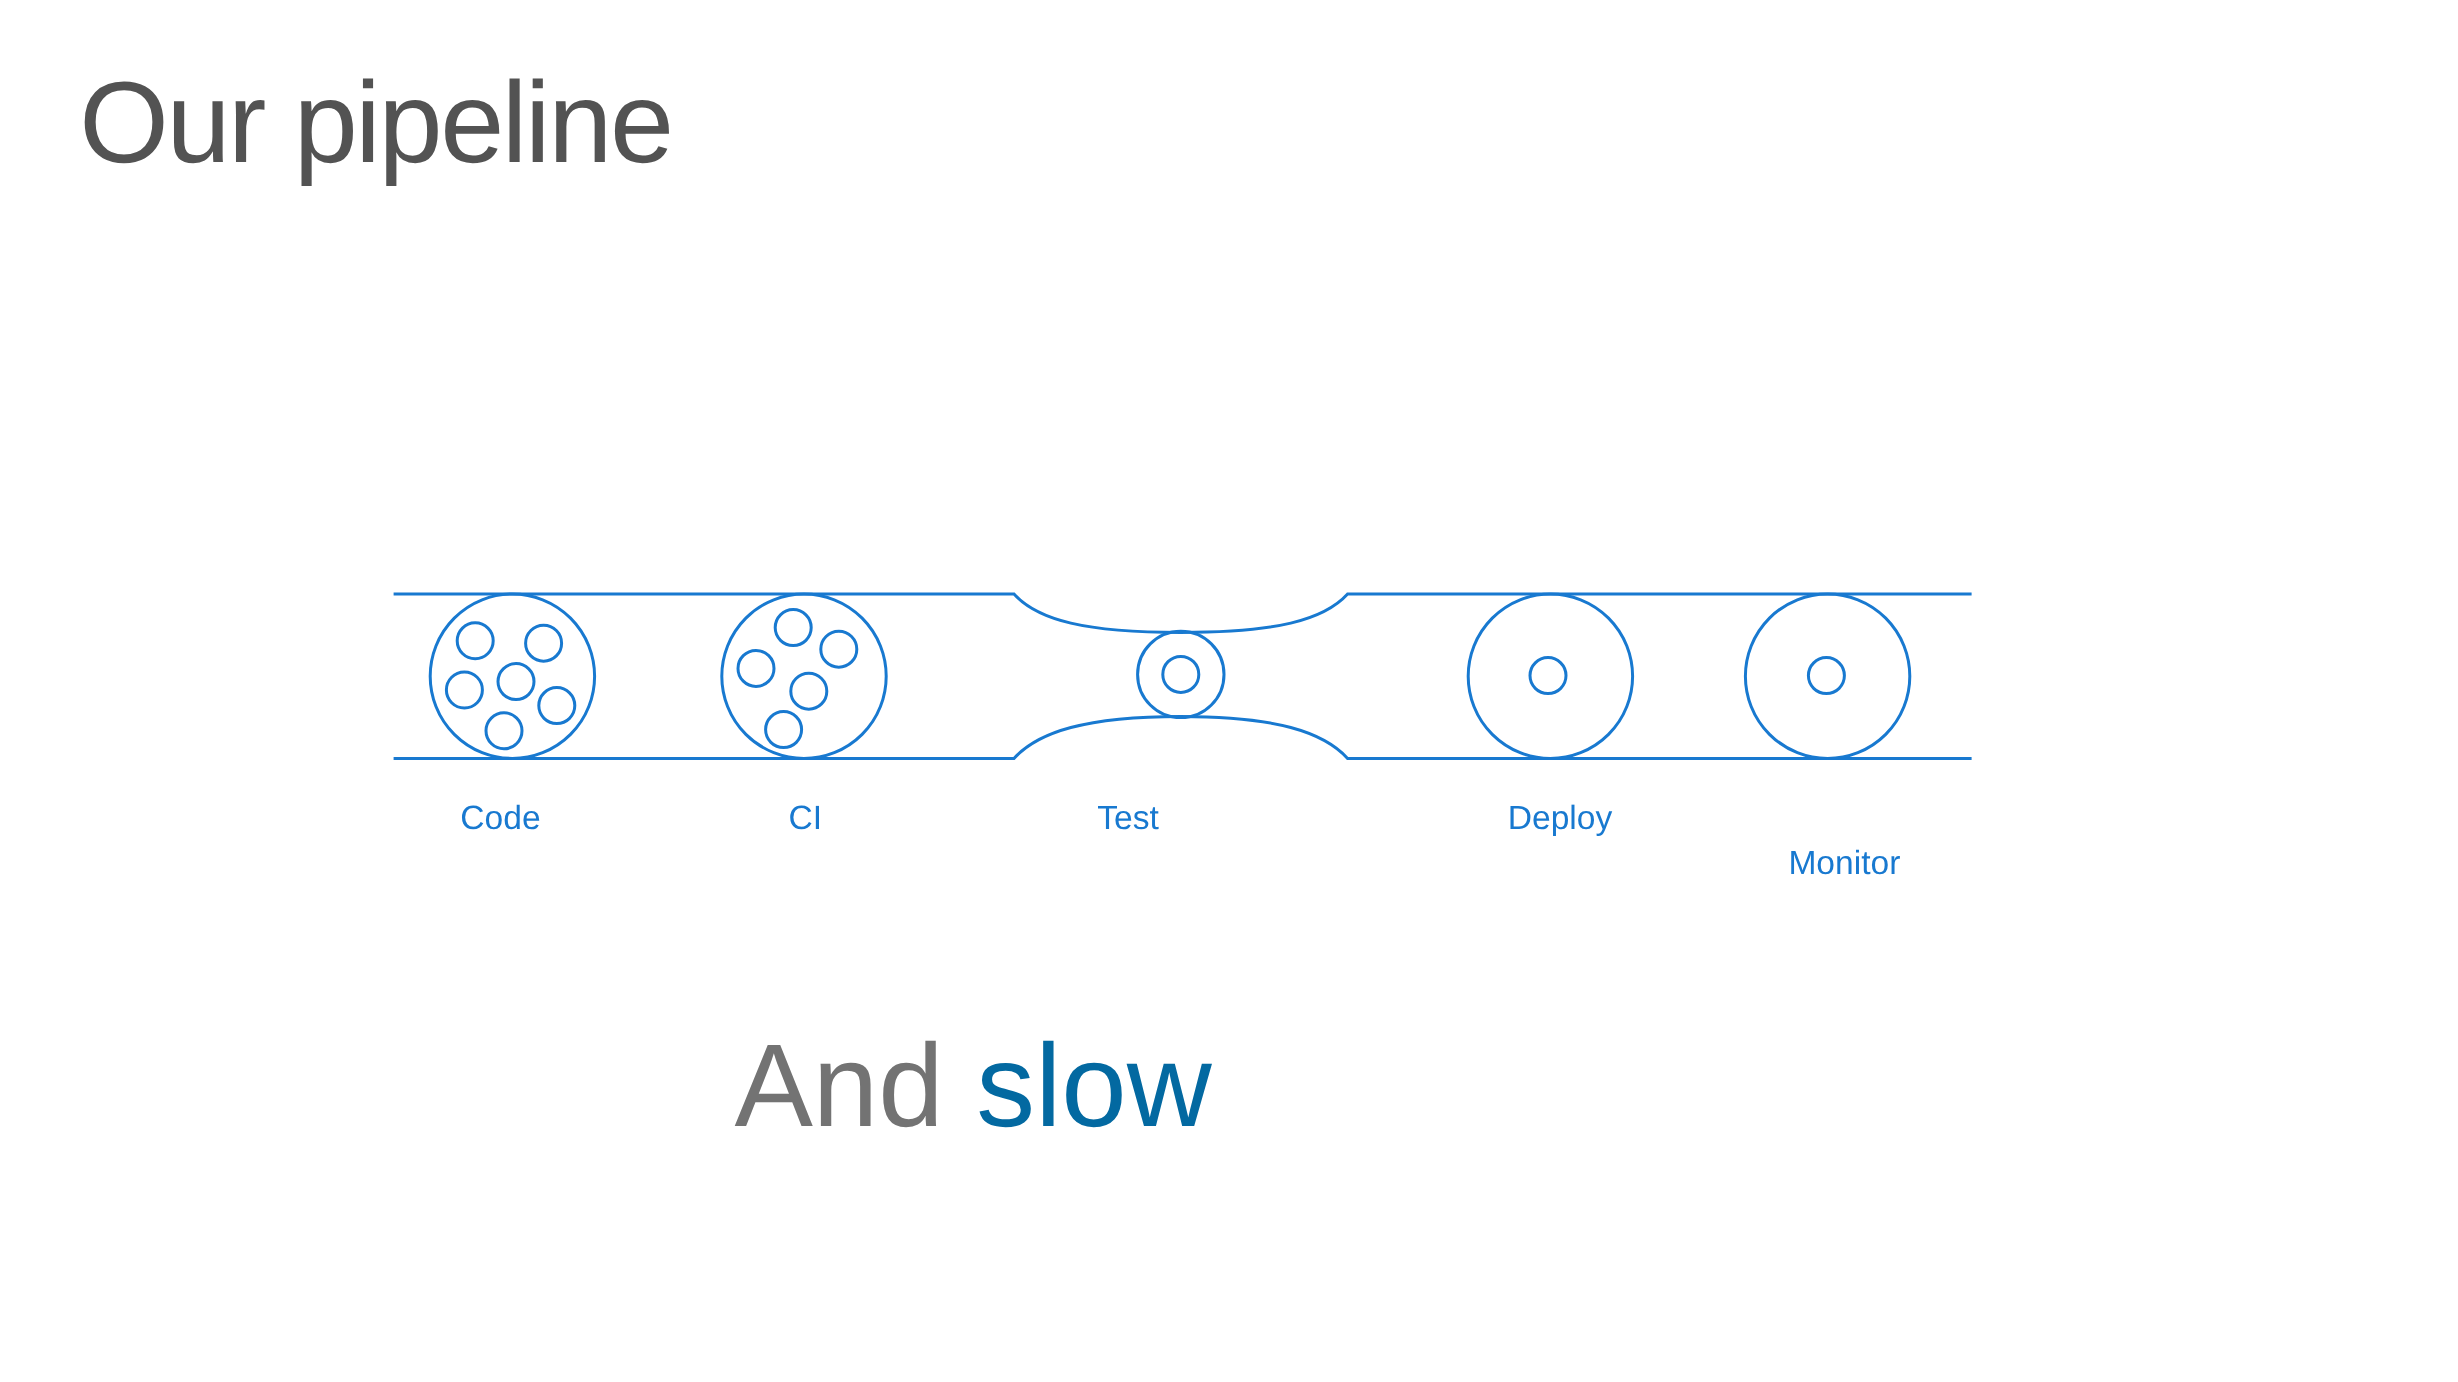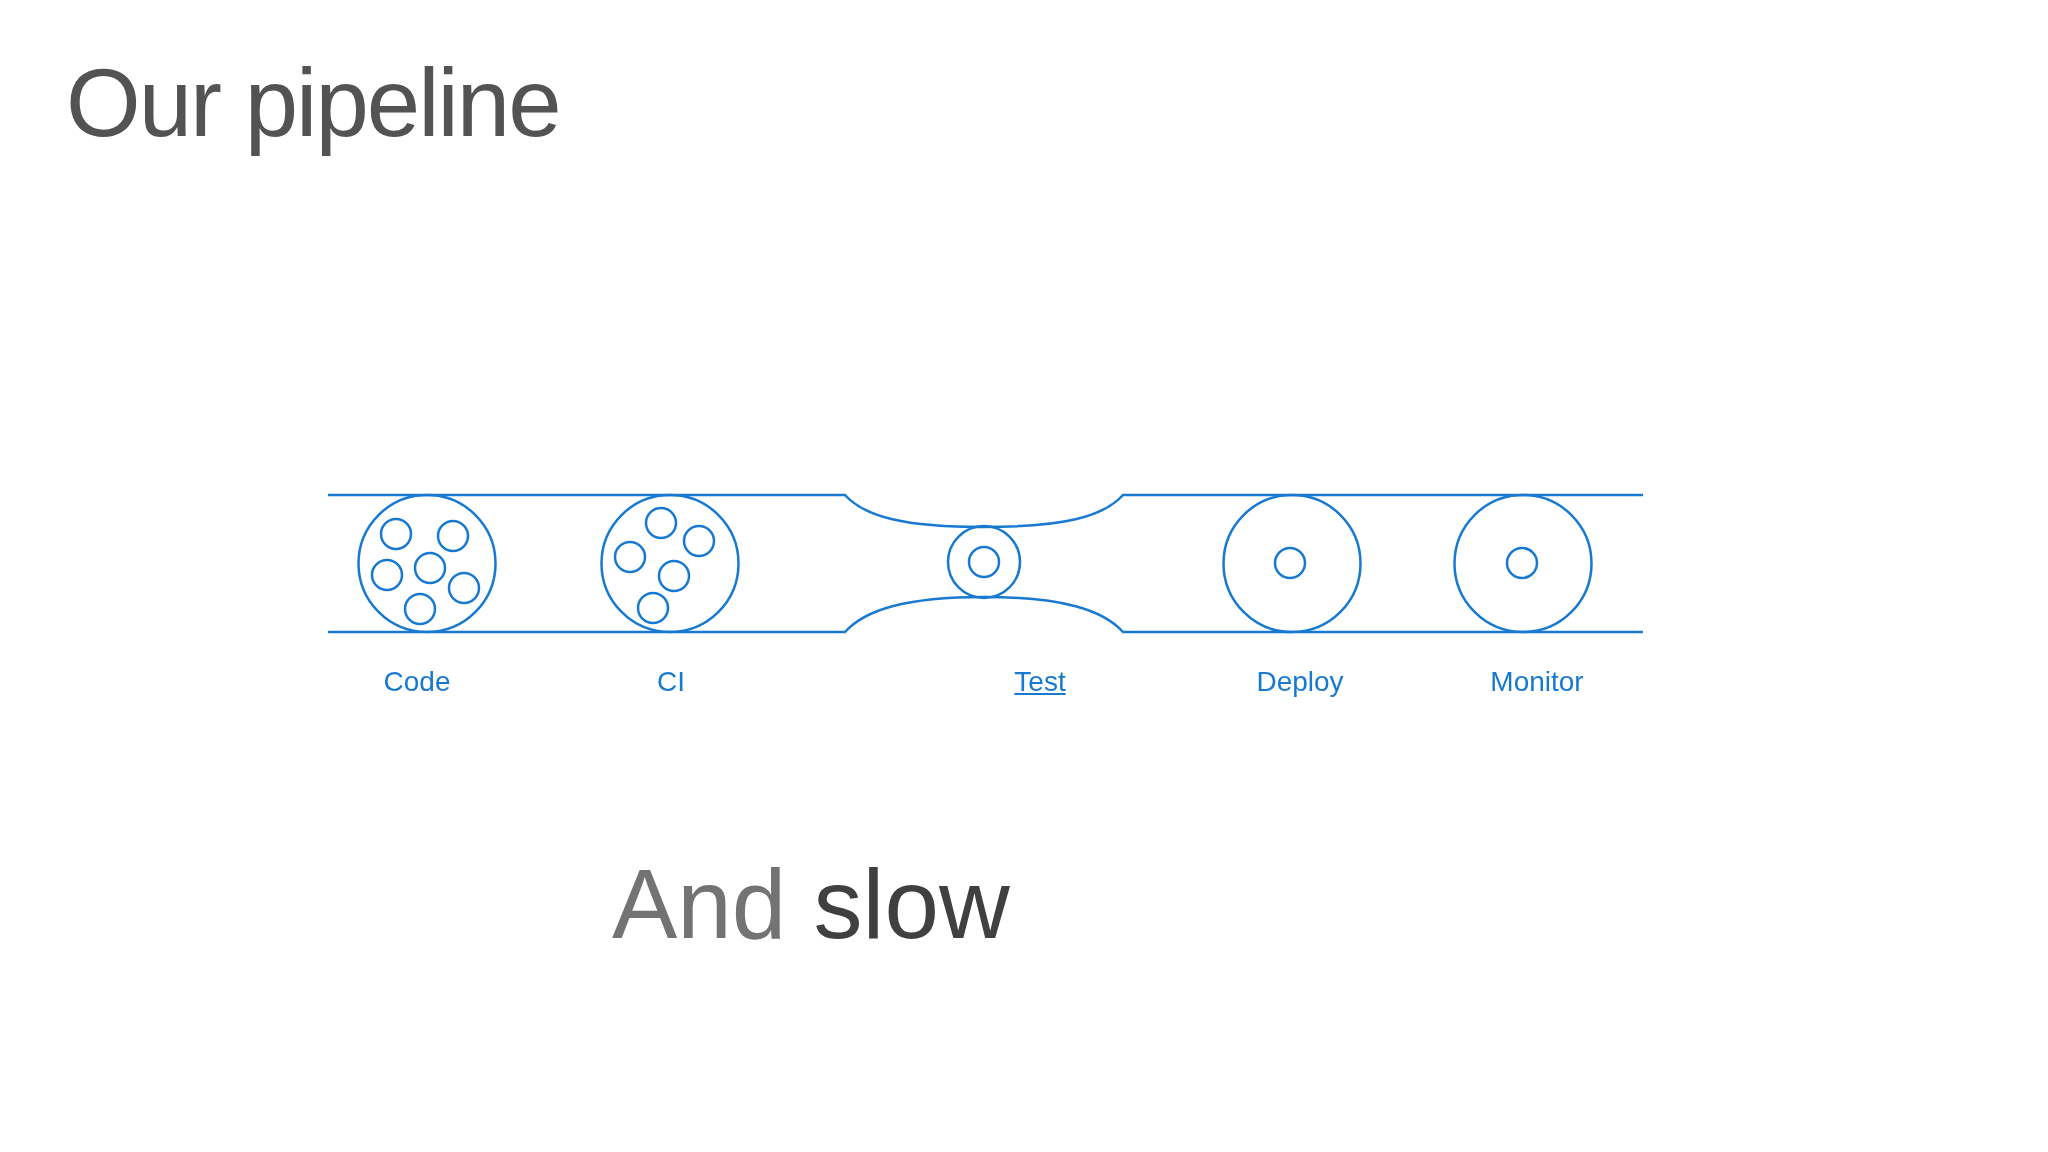--- a/index.html
+++ b/index.html
@@ -32,33 +32,33 @@
     position: absolute;
     top: 666px;
     transform: translateX(-50%);
     font-size: 28px;
     font-weight: 300;
     color: #1879d0;
     white-space: nowrap;
   }
   .stage-label.code    { left: 417px; }
   .stage-label.ci      { left: 671px; }
-  .stage-label.test    { left: 1040px; text-decoration: underline; }
+  .stage-label.test    { left: 940px; }
   .stage-label.deploy  { left: 1300px; text-align: center; }
-  .stage-label.monitor { left: 1537px; }
+  .stage-label.monitor { left: 1537px; margin-top: 37px; }
   .caption {
     position: absolute;
     left: 612px;
     top: 848px;
     font-size: 98px;
     font-weight: 300;
     white-space: nowrap;
   }
   .caption .part1 { color: #737373; }
-  .caption .part2 { color: #404040; }
+  .caption .part2 { color: #0369a1; }
 </style>
 </head>
 <body>
 
 <div class="slide">
 
   <div class="slide-title">Our pipeline</div>
 
   <svg class="pipeline-svg" viewBox="0 0 2048 1152" fill="none" stroke="#1879d0" stroke-width="2.5">
 

